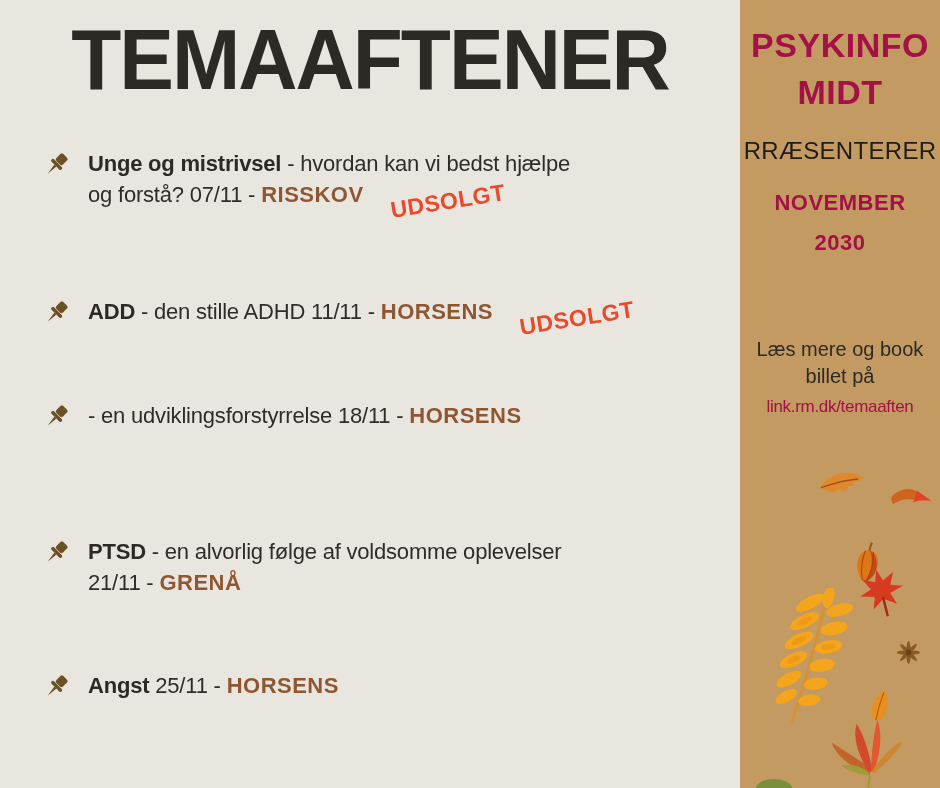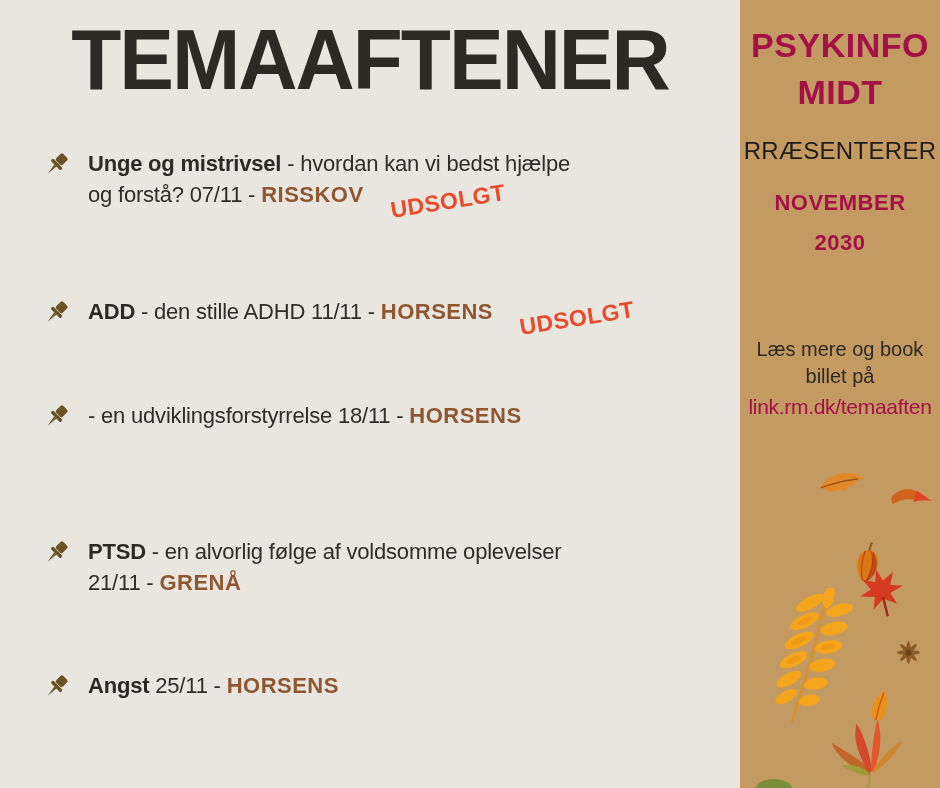--- a/index.html
+++ b/index.html
@@ -47,21 +47,21 @@
     position:absolute; top:183px; width:100%;
     font-size:22px; line-height:40px; font-weight:700;
     color:#a31146; letter-spacing:0.5px;
   }
   .booking {
     position:absolute; top:336px; width:100%;
     font-size:20px; line-height:27px; color:#2b2a24;
   }
   .booking-link {
     display:block; margin-top:3px;
-    font-size:21px; font-weight:500; color:#a31146; letter-spacing:-0.3px;
+    font-size:17px; font-weight:500; color:#a31146; letter-spacing:-0.3px;
   }
   .leaf { position:absolute; }
   #leaf-oak      { left:78px;  top:468px; width:50px;  transform:rotate(14deg); }
   #leaf-frag     { left:150px; top:484px; width:44px;  transform:rotate(6deg); }
   #leaf-physalis { left:112px; top:541px; width:31px;  transform:rotate(10deg); }
   #leaf-maple    { left:118px; top:567px; width:48px;  transform:rotate(-14deg); }
   #leaf-rowan    { left:26px;  top:588px; width:92px; }
   #leaf-anise    { left:154px; top:638px; width:29px; }
   #leaf-small    { left:128px; top:688px; width:24px;  transform:rotate(16deg); }
   #leaf-bottom   { left:84px;  top:716px; width:86px; }

